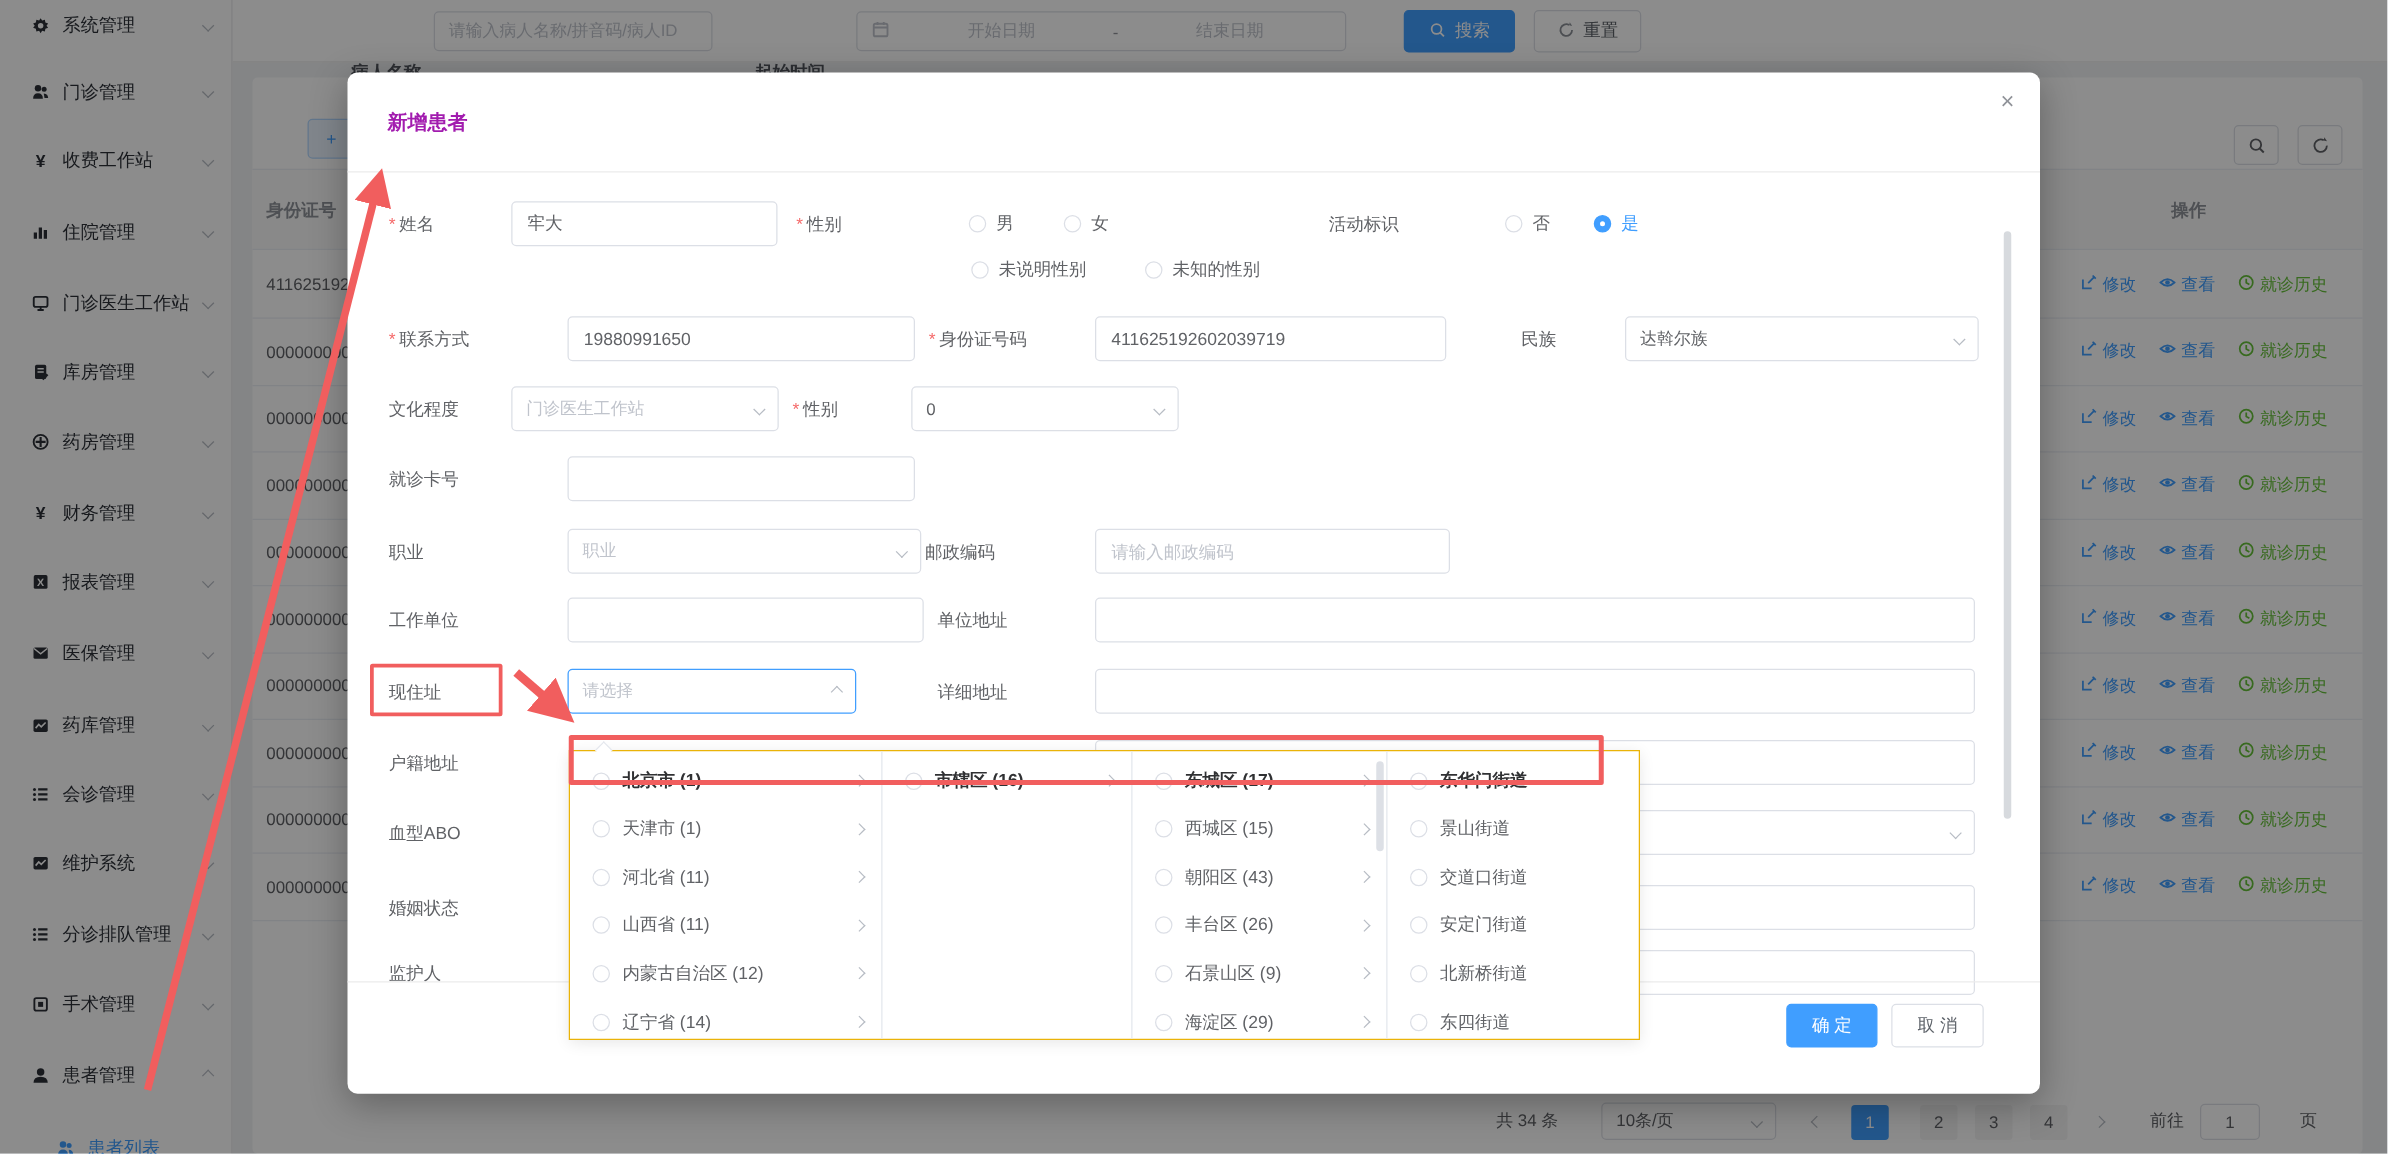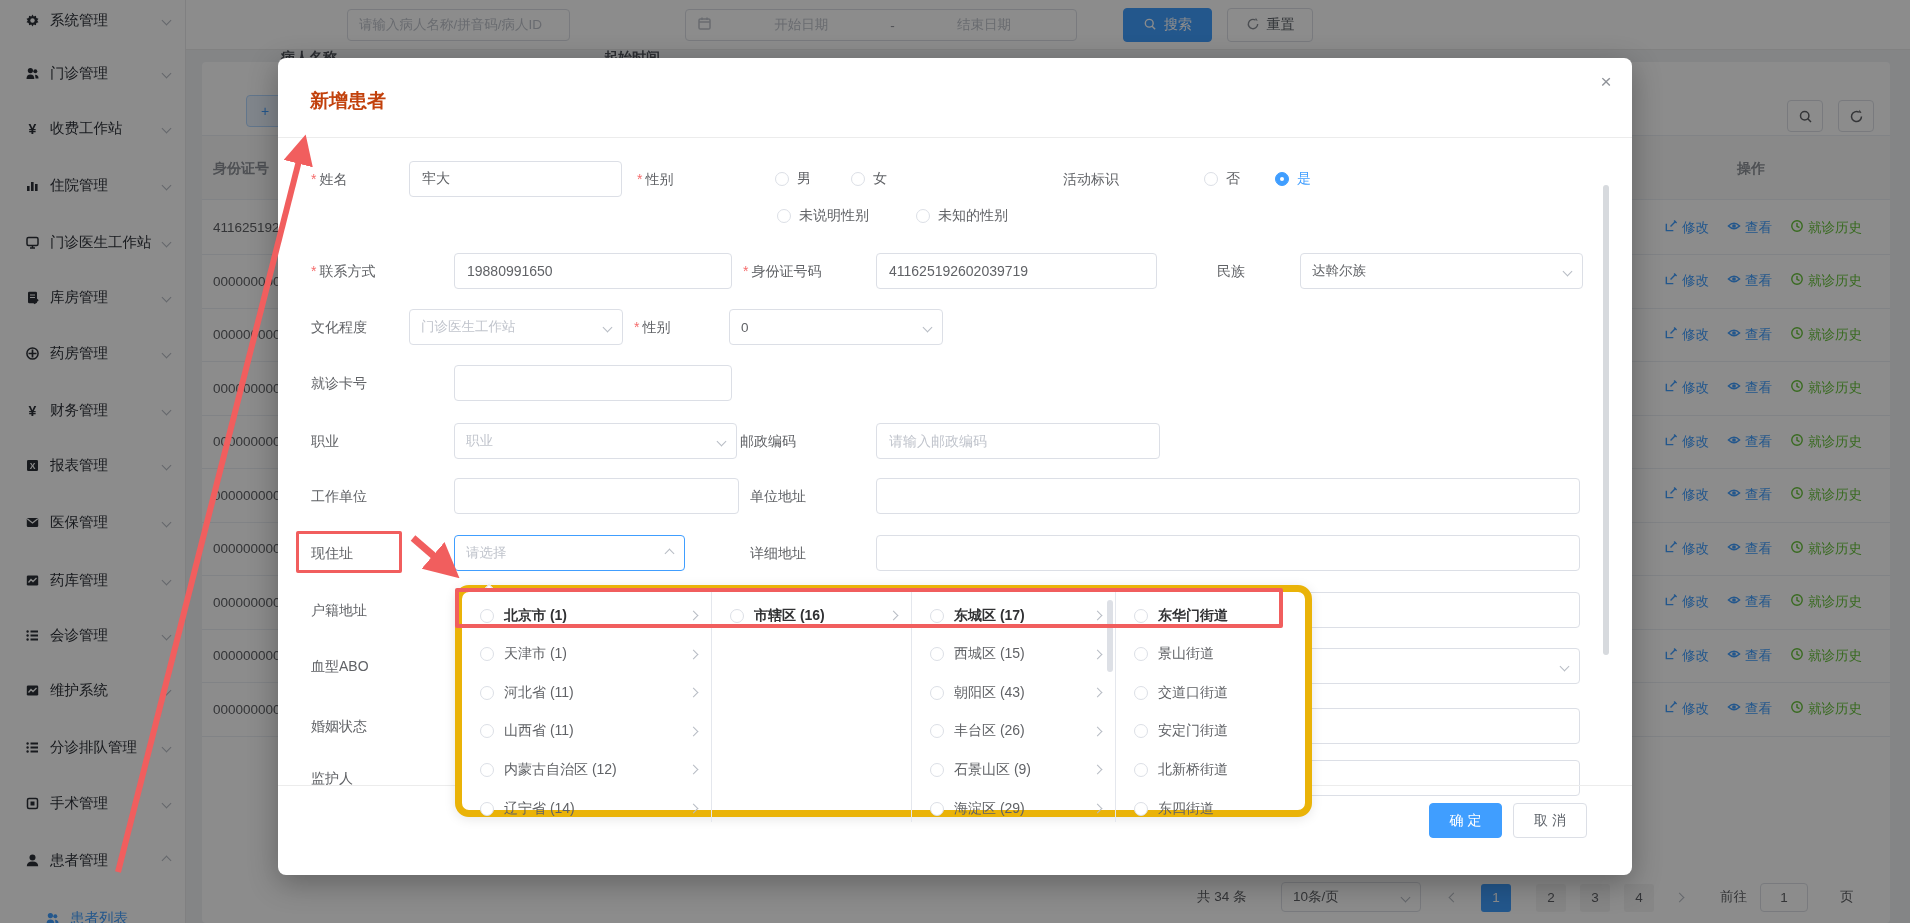--- a/index.html
+++ b/index.html
@@ -47,21 +47,21 @@
     border-radius:4px; display:flex; align-items:center; justify-content:center; cursor:pointer; }
   .pg-txt { position:absolute; top:882px; height:30px; line-height:30px; font-size:13.5px; color:#606266; }
   .pg-num { position:absolute; top:884px; width:30px; height:28px; border-radius:3px; background:#f4f4f5;
     text-align:center; line-height:28px; font-size:13.5px; color:#606266; cursor:pointer; }
   .pg-num.on { background:#409eff; color:#fff; }
 
   
   #dim { position:absolute; inset:0; background:rgba(0,0,0,0.45); z-index:10; }
   #modal { position:absolute; left:278px; top:58px; width:1354px; height:817px; background:#fff;
     border-radius:8px; box-shadow:0 8px 30px rgba(0,0,0,.3); z-index:20; }
-  #modal .title { position:absolute; left:32px; top:30px; font-size:19px; font-weight:700; color:#c2410c;text-align:right; }
+  #modal .title { position:absolute; left:32px; top:30px; font-size:16px; font-weight:700; color:#a21caf;text-align:right; }
   #modal .hdr-line { position:absolute; left:0; top:79px; width:1354px; border-top:1px solid #ececec; }
   #modal .ftr-line { position:absolute; left:0; top:727px; width:1354px; border-top:1px solid #ececec; }
   .close-x { position:absolute; left:1316px; top:12px; width:24px; height:24px; text-align:center;
     line-height:24px; font-size:19px; color:#909399; cursor:pointer; }
   .flabel { position:absolute; height:36px; line-height:36px; font-size:14px; color:#606266; white-space:nowrap; }
   .star { color:#f56c6c; margin-right:3px; }
   .fipt { position:absolute; height:36px; }
   .fipt input { width:100%; height:36px; border:1px solid #dcdfe6; border-radius:4px; padding:0 12px;
     font-size:14px; color:#606266; outline:none; font-family:inherit; }
   .fipt input::placeholder { color:#c0c4cc; }
@@ -74,22 +74,22 @@
   .rdo.on { background:#409eff; border-color:#409eff; }
   .rdo.on::after { content:""; position:absolute; left:4px; top:4px; width:4px; height:4px;
     border-radius:50%; background:#fff; }
   .radio.on-lbl { color:#409eff; }
   .mbtn { position:absolute; top:745px; height:35px; border-radius:4px; font-size:14px;
     display:flex; align-items:center; justify-content:center; cursor:pointer; }
   #scrollthumb { position:absolute; left:1325px; top:127px; width:6px; height:470px;
     background:#d7dade; border-radius:3px; }
 
   
-  #cascade { position:absolute; left:177px; top:527px; width:857px; height:232px; background:#fff;
-    border:7px solid #eab308; border-radius:14px; box-shadow:0 2px 12px rgba(0,0,0,.1); z-index:5; }
+  #cascade { position:absolute; left:177px; top:542px; width:857px; height:232px; background:#fff;
+    border:1px solid #eab308; border-radius:0; box-shadow:0 2px 12px rgba(0,0,0,.1); z-index:5; }
   #cascade .notch { position:absolute; left:22px; top:-6px; width:10px; height:10px; background:#fff;
     border-left:1px solid #e4e7ed; border-top:1px solid #e4e7ed; transform:rotate(45deg); }
   .cas-col { position:absolute; top:0; height:230px; border-right:1px solid #e4e7ed; overflow:hidden; }
   .cas-col:last-child { border-right:none; }
   .cas-item { position:absolute; left:0; width:100%; height:39px; display:flex; align-items:center;
     gap:10px; padding-left:18px; font-size:14px; color:#606266; cursor:pointer; }
   .cas-item.active { font-weight:700; color:#303133; }
   .cas-item .chev { position:absolute; right:14px; }
   #cas-scroll { position:absolute; left:645px; top:8px; width:6px; height:72px; background:#dde0e6; border-radius:3px; }
 

